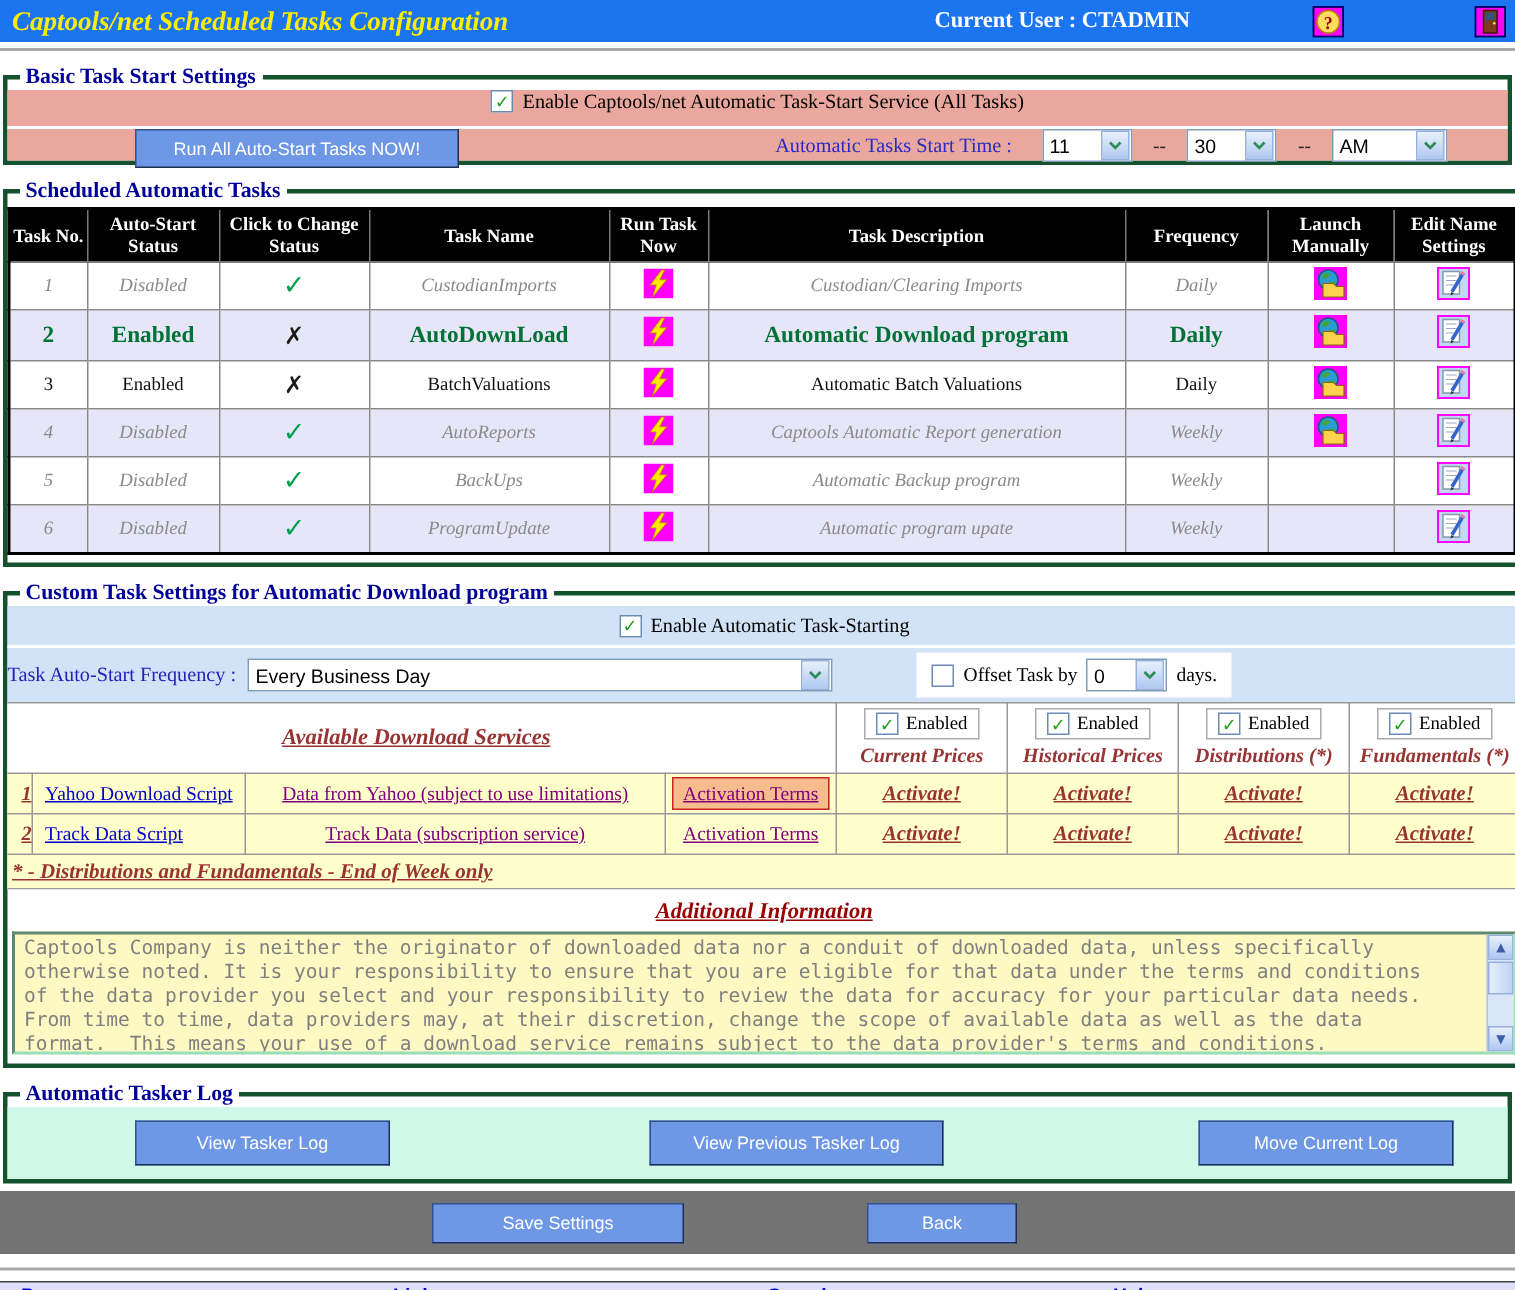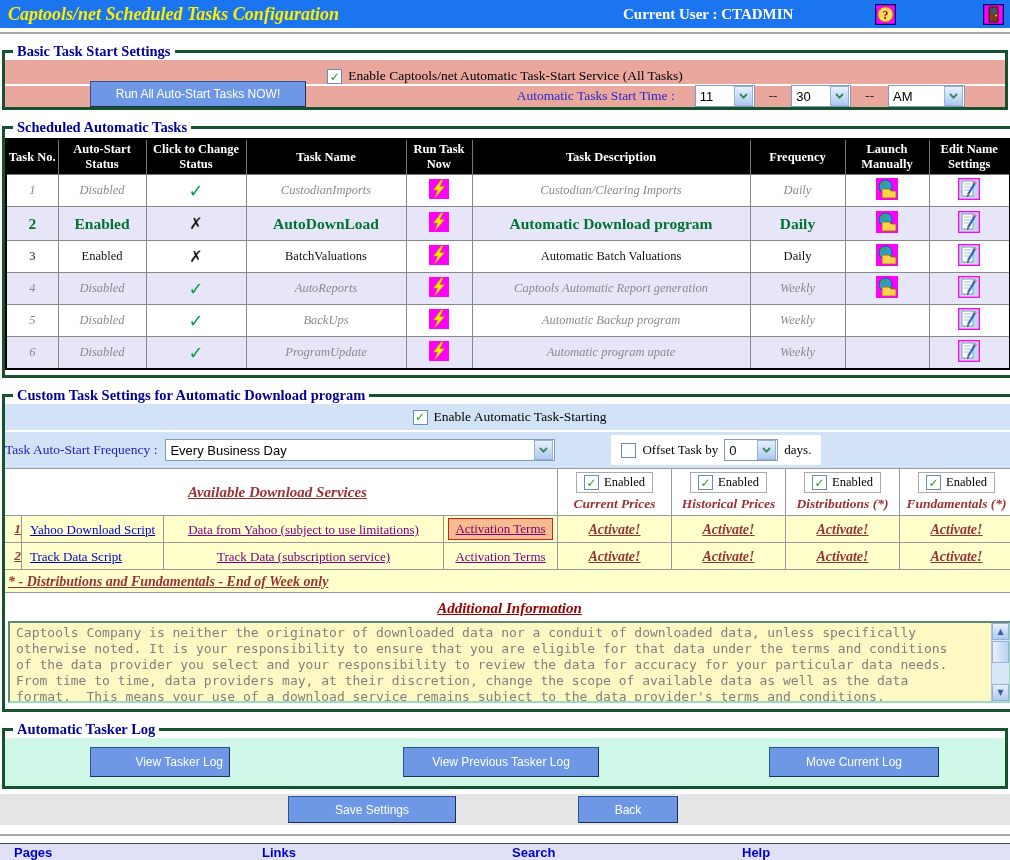--- a/index.html
+++ b/index.html
@@ -9,21 +9,21 @@
   .title{flex:0 0 615px;padding-left:8px;color:#FFEE00;font:bold italic 18px "Liberation Serif",serif;}
   .user{flex:0 0 252px;color:#fff;font:bold 15px "Liberation Serif",serif;}
   .hicon{display:inline-flex;align-items:center;cursor:pointer;}
   .spacer{flex:1;}
   .exit-wrap{margin-right:6px;}
   .hr{height:2px;background:#A8A8A8;margin-top:4px;}
   
   fieldset.fs{margin:9px 2px 0 2px;border:3px solid #14532d;padding:0;}
   fieldset.fs legend{color:#000099;font:bold 14.5px "Liberation Serif",serif;padding:0 4px;margin-left:8px;}
   
-  .pinkrow{background:#E9A79E;display:flex;align-items:flex-end;}
+  .pinkrow{background:#E9A79E;display:flex;align-items:flex-start;}
   .pinkrow.r1{height:24px;justify-content:center;border-bottom:2px solid #fff;}
   .pinkrow.r2{height:21px;}
   .lbl-black{font:13.5px "Liberation Serif",serif;color:#000;margin-left:6px;}
   .cb{width:13px;height:13px;background:#fff;border:1px solid #6A8BB5;display:inline-flex;
       align-items:center;justify-content:center;cursor:pointer;flex:none;}
   .cb.checked::after{content:"\2713";color:#1FA11F;font:bold 12px "DejaVu Sans",sans-serif;line-height:1;}
   .btn{background:#6E97E5;border:1px solid #31518F;border-right-color:#1c2f55;border-bottom-color:#1c2f55;
       color:#fff;font:12px "Liberation Sans",sans-serif;cursor:pointer;}
   .btn.runall{margin-left:85px;width:216px;height:26px;}
   .timegroup{margin-left:auto;margin-right:40px;display:flex;align-items:center;gap:14px;}
@@ -83,21 +83,21 @@
   .vscroll{position:absolute;top:0;right:0;bottom:0;width:17px;background:#D8E6F8;border-left:1px solid #B0C4E8;
       display:flex;flex-direction:column;cursor:pointer;}
   .sbtn{height:15px;background:linear-gradient(#E8F0FC,#AFC8F0);border:1px solid #96B1E0;color:#3A5FA8;
       font:8px "DejaVu Sans",sans-serif;display:flex;align-items:center;justify-content:center;flex:none;}
   .sbtn.down{margin-top:auto;}
   .sthumb{height:20px;margin-top:1px;background:linear-gradient(90deg,#E8F0FC,#BDD2F2);border:1px solid #96B1E0;}
   
   .mintrow{background:#CFF8E8;height:48px;display:flex;align-items:center;}
   .mintrow .btn{height:30px;}
   
-  .savebar{height:31px;background:#e5e5e5;margin-top:5px;display:flex;align-items:center;}
+  .savebar{height:42px;background:#737373;margin-top:5px;display:flex;align-items:center;}
   .btn.save{margin-left:288px;width:168px;height:27px;}
   .btn.back{margin-left:122px;width:100px;height:27px;}
   
   .hr2{margin-top:9px;}
   .navbar{margin-top:7px;height:17px;background:#E0E0F6;border-top:1px solid #444;border-bottom:1px solid #444;
       display:grid;grid-template-columns:248px 250px 230px 1fr;align-items:center;padding-left:14px;}
   .navbar span{color:#0000D2;font:bold 13px "Liberation Sans",sans-serif;cursor:pointer;}
 </style>
 </head>
 <body>
@@ -459,21 +459,21 @@
       <div class="sbtn up">▲</div>
       <div class="sthumb"></div>
       <div class="sbtn down">▼</div>
     </div>
   </div>
 </fieldset>
 
 <fieldset class="fs">
   <legend>Automatic Tasker Log</legend>
   <div class="mintrow" id="taskerbtns">
-      <button class="btn" style="margin-left:85px;width:140px;text-align:right;">View Tasker Log</button>
+      <button class="btn" style="margin-left:85px;width:170px;">View Tasker Log</button>
       <button class="btn" style="margin-left:173px;width:196px;">View Previous Tasker Log</button>
       <button class="btn" style="margin-left:170px;width:170px;">Move Current Log</button>
     </div>
 </fieldset>
 
 <div class="savebar">
   <button class="btn save">Save Settings</button>
   <button class="btn back">Back</button>
 </div>
 

